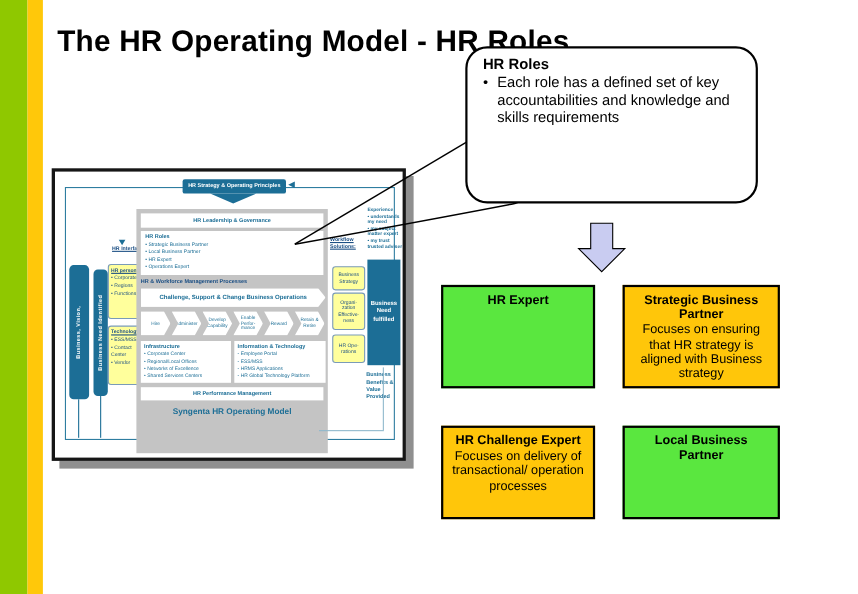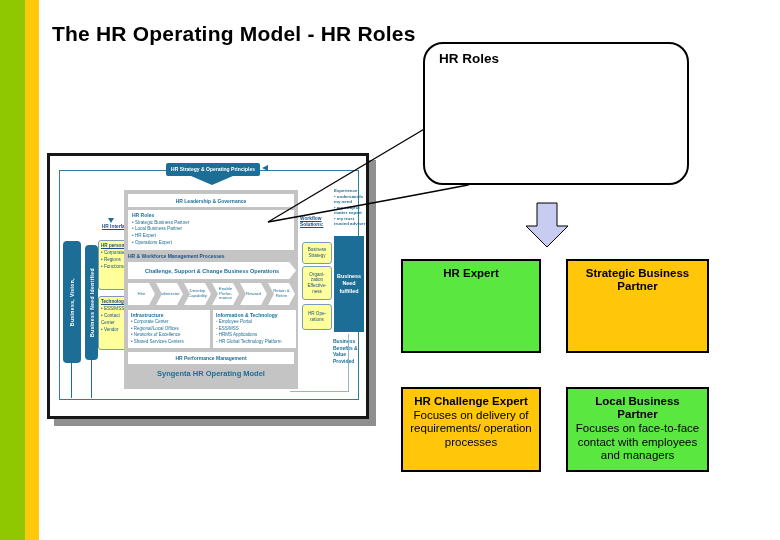--- a/index.html
+++ b/index.html
@@ -5,21 +5,21 @@
   html,body{margin:0;padding:0;background:#fff;}
   .slide{position:relative;width:780px;height:540px;background:#ffffff;overflow:hidden;
          font-family:"Liberation Sans",sans-serif;color:#000;}
   .abs{position:absolute;}
 
   
   .bar-green{left:0;top:0;width:25px;height:540px;}
   .bar-yellow{left:25px;top:0;width:14px;height:540px;}
 
   
-  .title{left:52px;top:22px;width:600px;font-size:21px;font-weight:bold;letter-spacing:.2px;}
+  .title{left:52px;top:22px;width:600px;font-size:27px;font-weight:bold;letter-spacing:.2px;}
 
   
   .callout{left:423px;top:42px;width:266px;height:143px;box-sizing:border-box;
            background:#fff;border:2px solid #000;border-radius:20px;
            padding:7px 8px 4px 14px;z-index:5;}
   .callout h3{margin:0 0 1px 0;font-size:13.5px;font-weight:bold;}
   .cb-item{display:flex;font-size:13.4px;line-height:1.18;}
   .cb-item .mark{width:13px;flex:none;}
   .cb-item .mark::before{content:"\2022";}
 
@@ -42,21 +42,21 @@
   .d{position:absolute;}
   .teal-frame{left:9px;top:14px;width:298px;height:228px;border:1px solid #2e7da0;}
   .d-banner{left:116px;top:7px;width:94px;height:13px;background:#1c6e96;color:#fff;
             font-size:5px;font-weight:bold;display:flex;align-items:center;justify-content:center;
             text-align:center;border-radius:2px;line-height:1.05;}
   .d-banner-arrow{left:141px;top:20px;width:0;height:0;border-left:21px solid transparent;
             border-right:21px solid transparent;border-top:9px solid #1c6e96;}
   .d-left-arrow{left:212px;top:9px;width:0;height:0;border-top:3px solid transparent;
             border-bottom:3px solid transparent;border-right:6px solid #1c6e96;}
 
-  .gray-panel{left:74px;top:34px;width:174px;height:199px;background:#c4c4c4;}
+  .gray-panel{left:74px;top:34px;width:174px;height:222px;background:#c4c4c4;}
   .gp{position:absolute;box-sizing:border-box;}
   .wbox{background:#fff;color:#1c6e96;}
   .gp-lead{left:4px;top:4px;width:166px;height:13px;display:flex;align-items:center;
            justify-content:center;font-size:5px;font-weight:bold;}
   .gp-roles{left:4px;top:20px;width:166px;height:40px;padding:2px 4px;font-size:4.6px;line-height:1.5;}
   .gp-roles .h{font-size:5px;font-weight:bold;}
   .gp-wm{left:4px;top:63px;width:166px;font-size:5px;font-weight:bold;color:#1c4f84;}
   .gp-challenge{left:4px;top:72px;width:168px;height:17px;display:flex;align-items:center;
            justify-content:center;font-size:5.5px;font-weight:bold;text-align:center;
            clip-path:polygon(0 0,96% 0,100% 50%,96% 100%,0 100%);}
@@ -207,30 +207,34 @@
   </div>
 
   <svg class="abs overlay" width="780" height="540">
     <path d="M268,222 L426,128" stroke="#000" stroke-width="1.3" fill="none"></path>
     <path d="M268,222 Q390,200 468,185 Q482,181 480,168" stroke="#000" stroke-width="1.3" fill="none"></path>
     <polygon points="537,203 557,203 557,226 568,226 547,247 526,226 537,226" stroke="#000" stroke-width="1" fill="#c9ccf1"></polygon>
   </svg>
 
   <div class="abs callout">
     <h3>HR Roles</h3>
+    <div class="cb-item">
+      <span class="mark"></span>
+      <span>Each role has a defined set of key accountabilities and knowledge and skills requirements</span>
+    </div>
   </div>
 
   <div class="abs rbox rbox1" style="background-color: rgb(90, 231, 63);">
     <div class="rt">HR Expert</div>
   </div>
   <div class="abs rbox rbox2" style="background-color: rgb(255, 198, 10);">
     <div class="rt">Strategic Business Partner</div>
+    <div class="rb">Focuses on ensuring that HR strategy is aligned with Business strategy</div>
   </div>
   <div class="abs rbox rbox3" style="background-color: rgb(255, 198, 10);">
     <div class="rt">HR Challenge Expert</div>
-    <div class="rb">Focuses on delivery of requirements/ operation processes</div>
+    <div class="rb">Focuses on delivery of transactional/ operation processes</div>
   </div>
   <div class="abs rbox rbox4" style="background-color: rgb(90, 231, 63);">
     <div class="rt">Local Business Partner</div>
-    <div class="rb">Focuses on face-to-face contact with employees and managers</div>
   </div>
 
 </div>
 
 </body></html>

